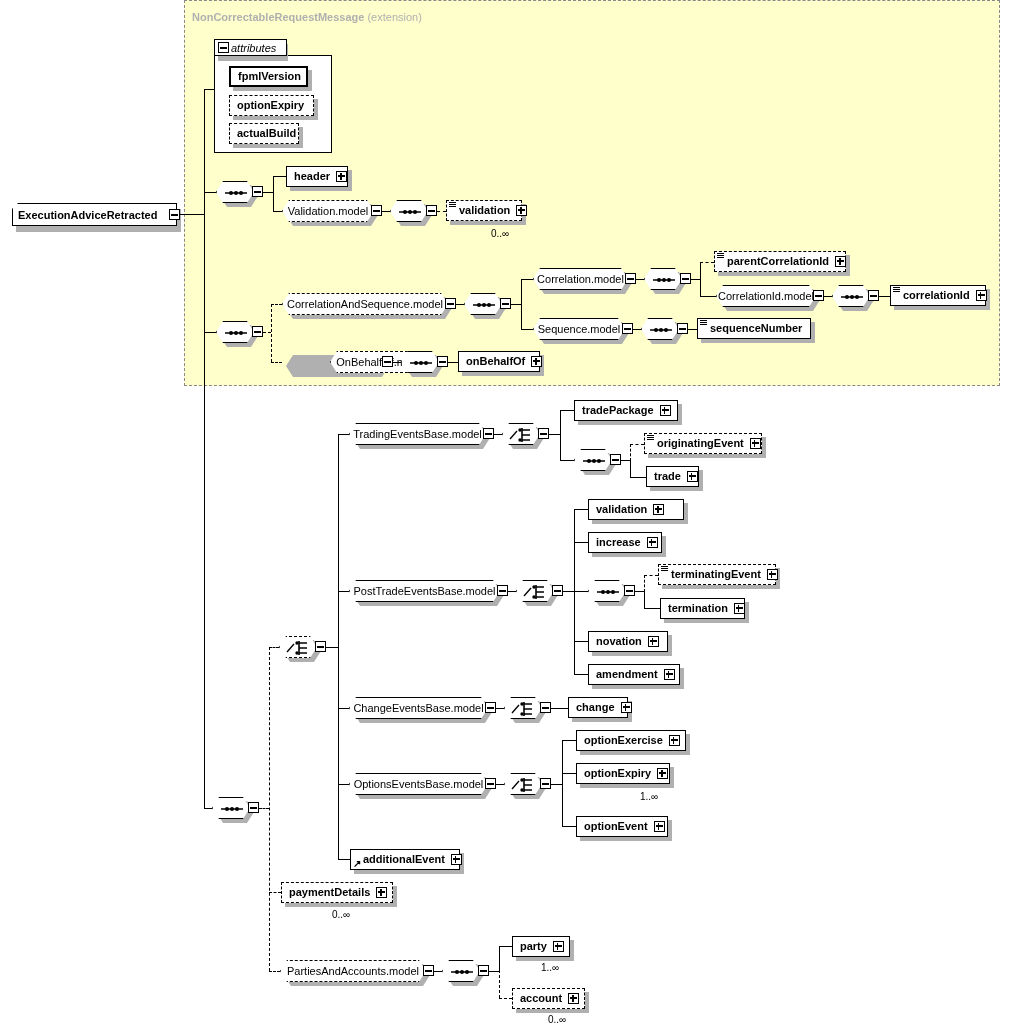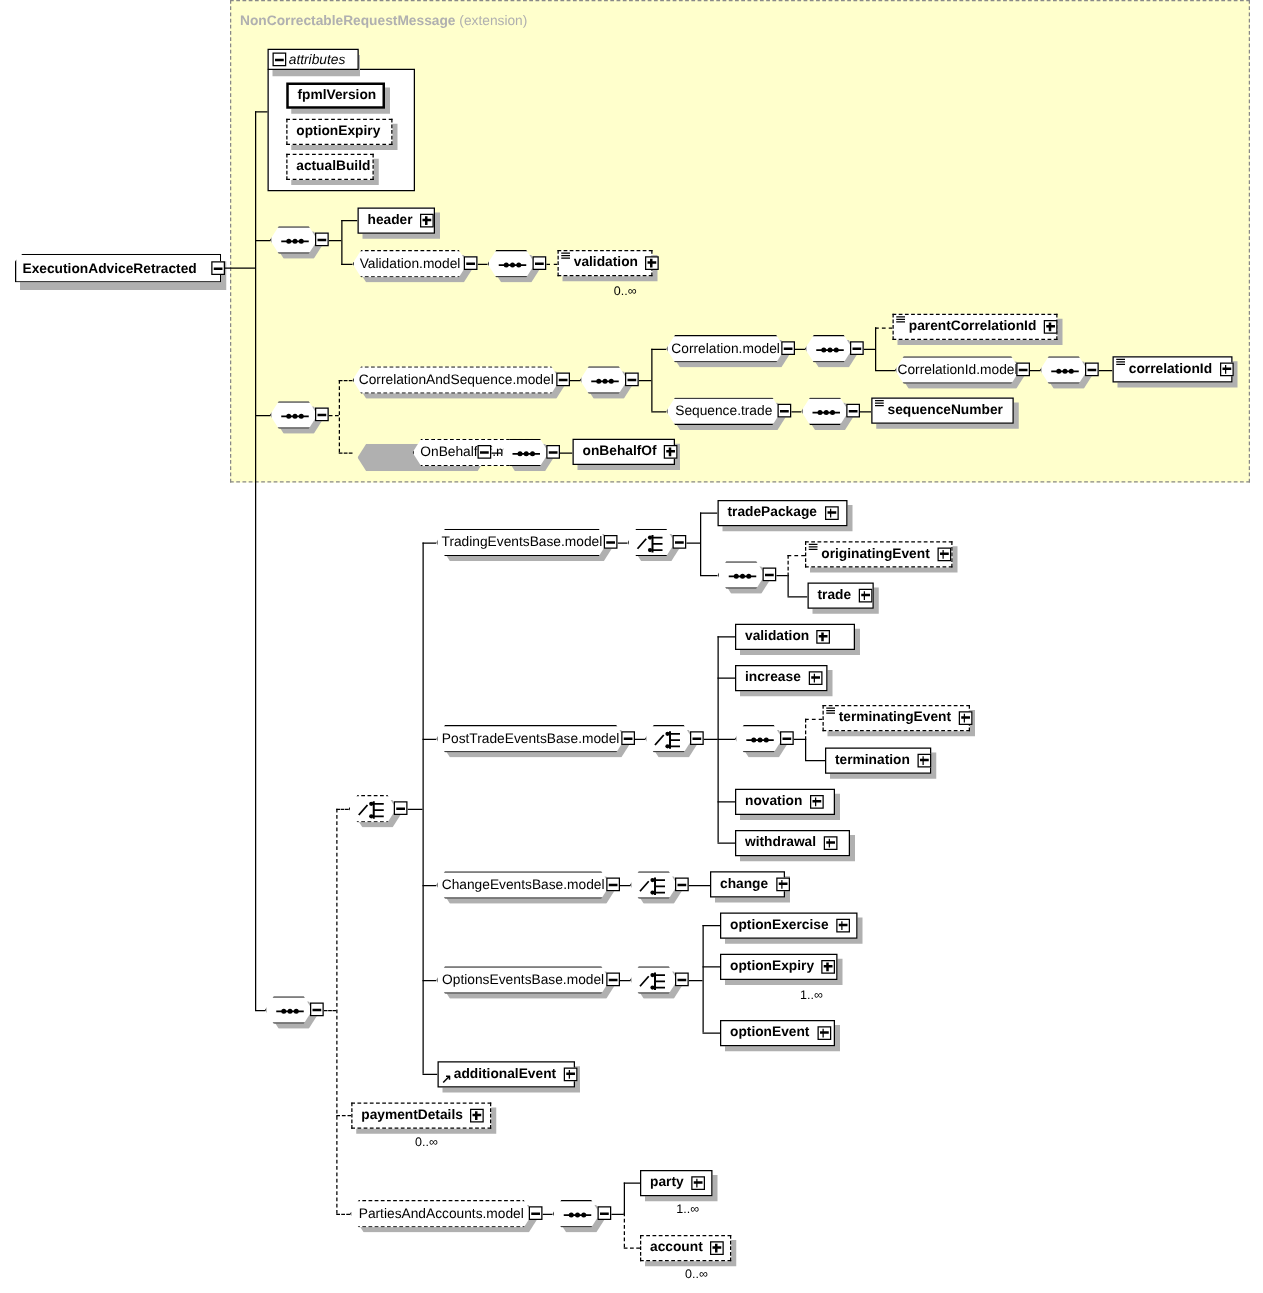--- a/index.html
+++ b/index.html
@@ -317,21 +317,21 @@
         </span>
       <span class="lbl" style="padding-left:8px;">correlationId</span>
       <span class="inpm plus"></span>
     </div>
   </div>
 
   <div class="h" style="left:521px;top:329px;width:12px;"></div>
   <div class="modelwrap" style="left:533px;top:318px;width:92px;height:22px;">
     <div class="mshadow"></div>
     <div class="model" style="left:0;top:0;width:92px;">
-      <span>Sequence.trade</span>
+      <span>Sequence.model</span>
     </div>
   </div>
   <div class="pm" style="left:622px;top:323px;"></div>
   <div class="h" style="left:633px;top:329px;width:8px;"></div>
   <div class="compwrap" style="left:641px;top:318px;width:38px;height:22px;">
     <div class="cshadow"></div>
     <div class="comp">
       <svg width="38" height="22" viewBox="0 0 38 22">
         <line x1="8" y1="11" x2="30" y2="11" stroke="#000" stroke-width="1.4"></line>
         <circle cx="14" cy="11" r="2" fill="#000"></circle>
@@ -585,21 +585,21 @@
     <div class="node" style="width:80px;">
       <span class="lbl">novation</span>
       <span class="inpm plus"></span>
     </div>
   </div>
 
   <div class="h" style="left:574px;top:674px;width:14px;"></div>
   <div class="boxwrap" style="left:588px;top:664px;">
     <div class="bshadow"></div>
     <div class="node" style="width:92px;">
-      <span class="lbl">withdrawal</span>
+      <span class="lbl">amendment</span>
       <span class="inpm plus"></span>
     </div>
   </div>
 
   <div class="h" style="left:338px;top:708px;width:11px;"></div>
   <div class="modelwrap" style="left:349px;top:697px;width:139px;height:22px;">
     <div class="mshadow"></div>
     <div class="model" style="left:0;top:0;width:139px;">
       <span>ChangeEventsBase.model</span>
     </div>

